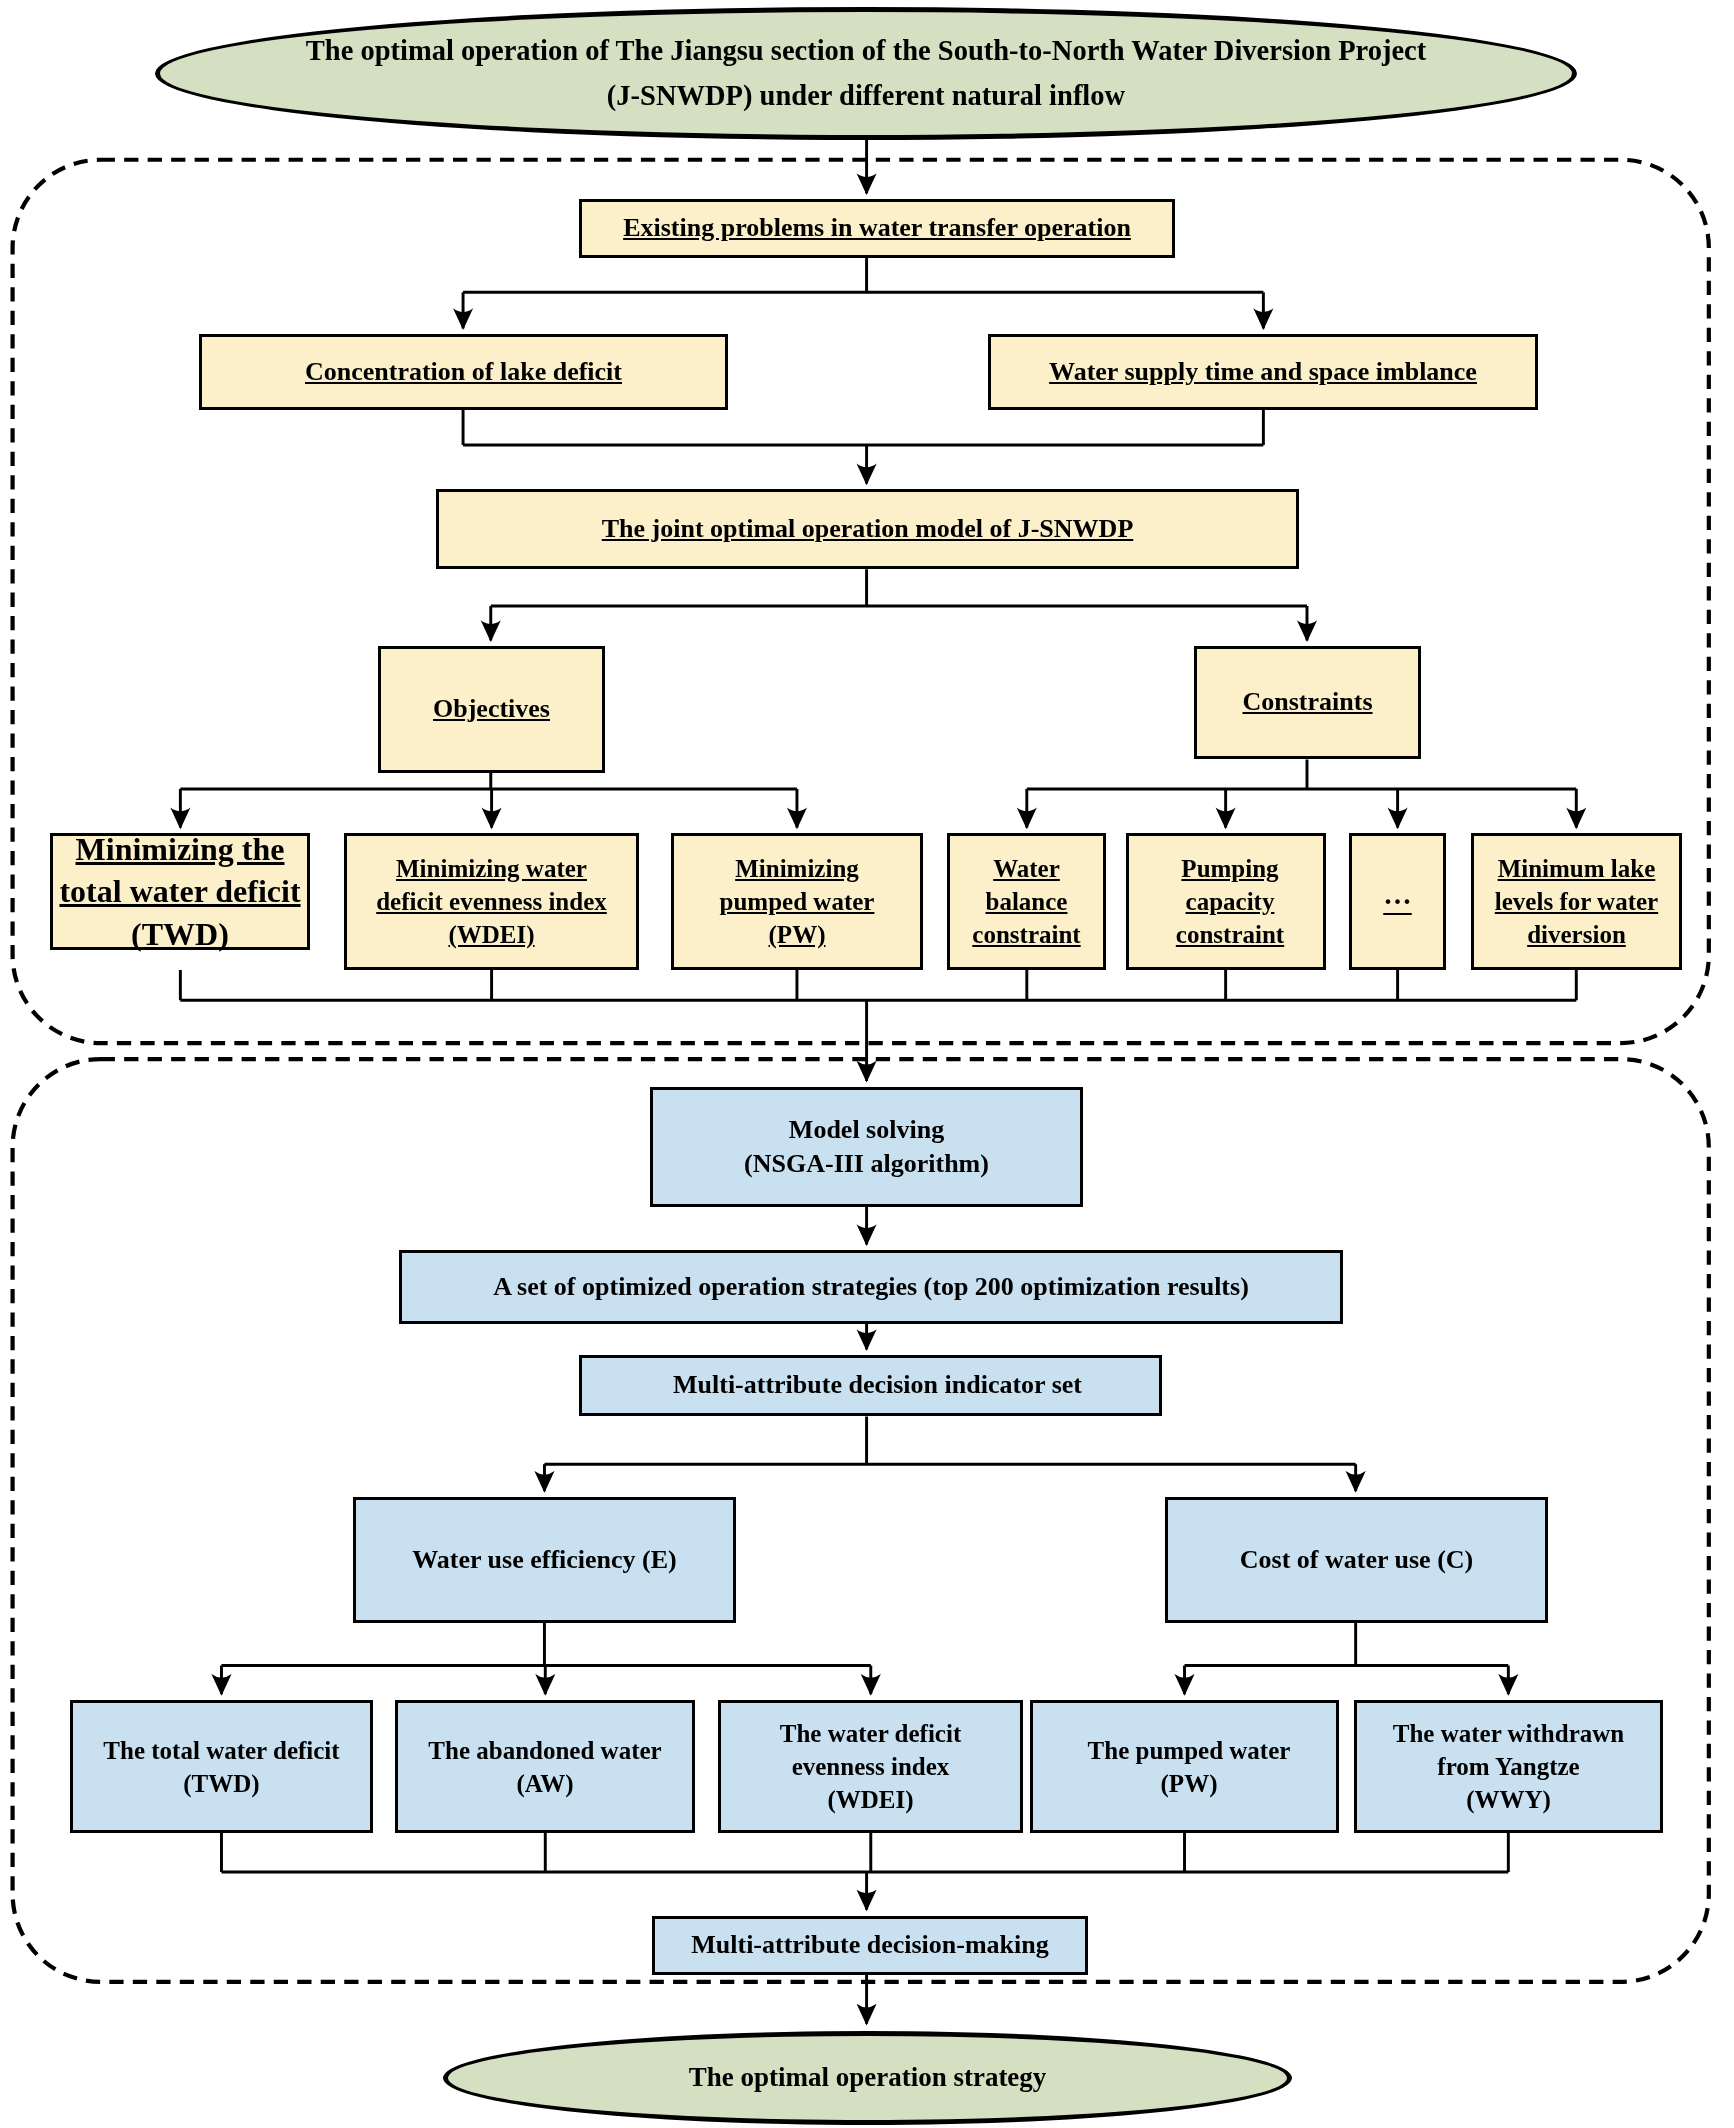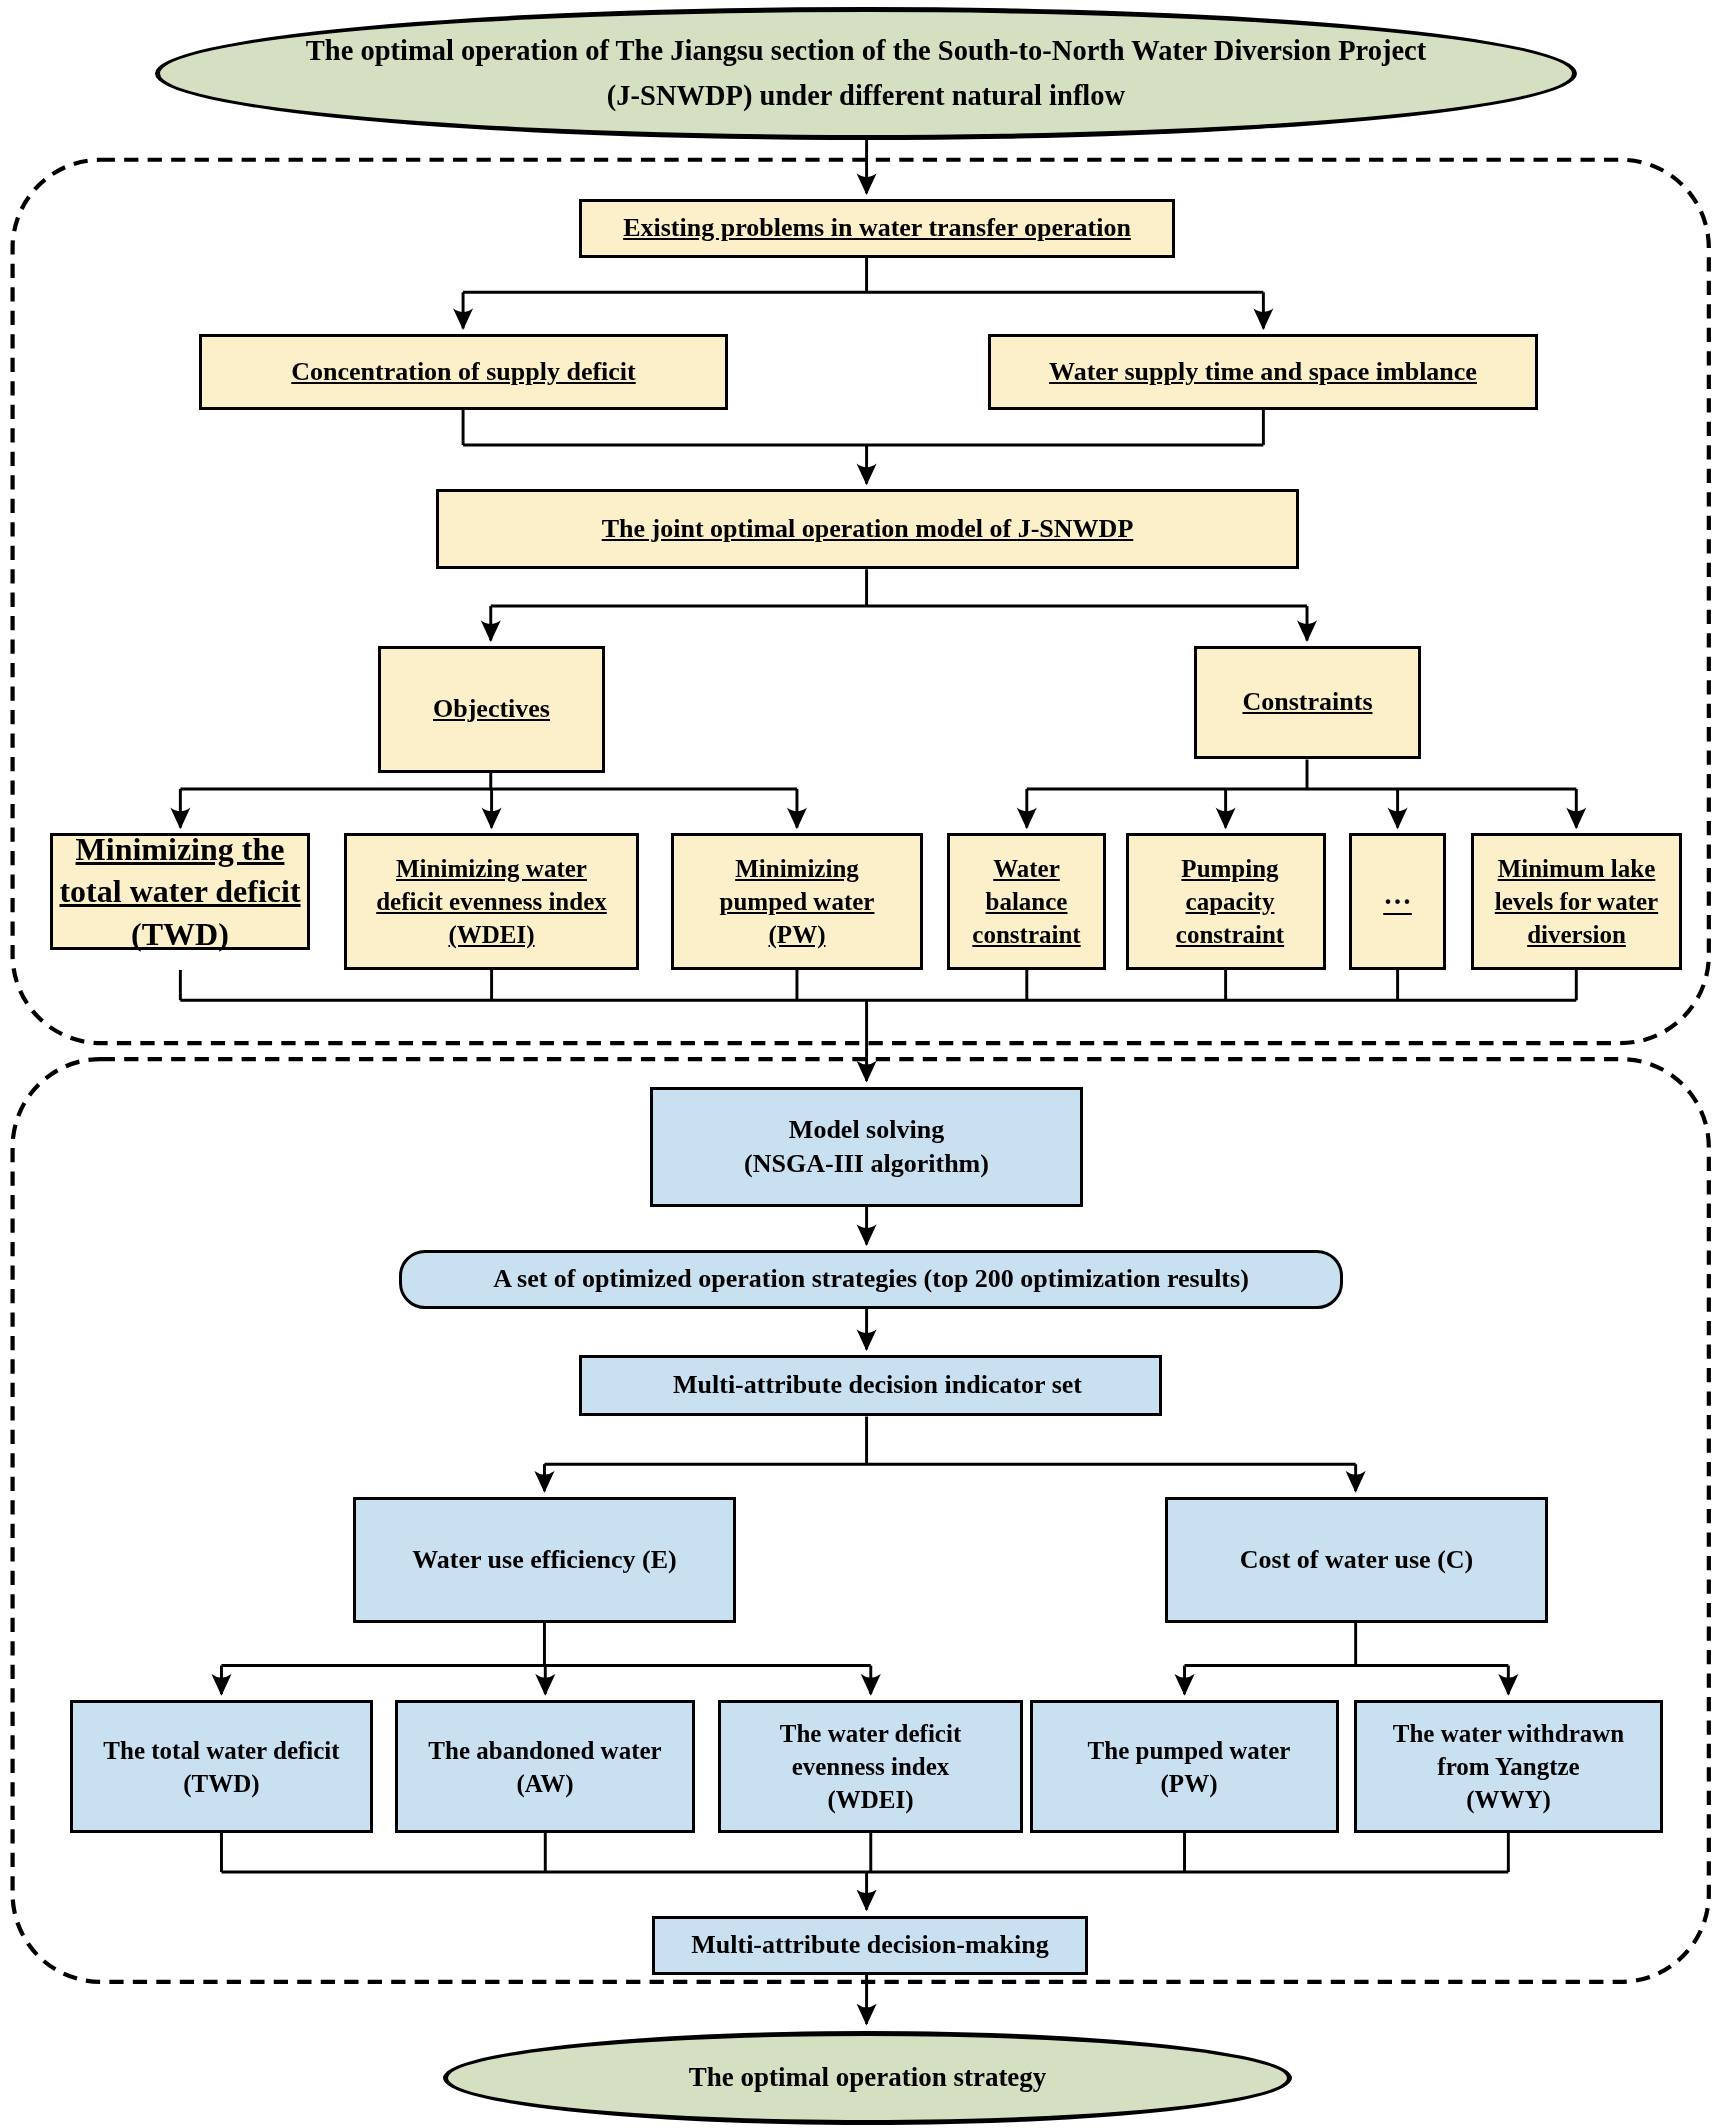--- a/index.html
+++ b/index.html
@@ -88,21 +88,21 @@
       <path d="M1033 2231 V2276"></path>
       <path d="M1033 2353 V2412"></path>
     </g>
   </svg>
 
   <div class="node terminal" style="left:155px;top:6.7px;width:1422px;height:133px;font-size:28.5px;">The optimal operation of The Jiangsu section of the South-to-North Water Diversion Project
 (J-SNWDP) under different natural inflow</div>
 
   <div class="node process" style="left:579px;top:199px;width:596px;height:59px;font-size:26px;">Existing problems in water transfer operation</div>
 
-  <div class="node process" style="left:199px;top:334px;width:529px;height:76px;font-size:26px;">Concentration of supply deficit</div>
+  <div class="node process" style="left:199px;top:334px;width:529px;height:76px;font-size:26px;">Concentration of lake deficit</div>
 
   <div class="node process" style="left:988px;top:334px;width:550px;height:76px;font-size:26px;">Water supply time and space imblance</div>
 
   <div class="node process" style="left:436px;top:489px;width:863px;height:80px;font-size:26px;">The joint optimal operation model of  J-SNWDP</div>
 
   <div class="node process" style="left:378px;top:646px;width:227px;height:127px;font-size:26px;">Objectives</div>
 
   <div class="node process" style="left:1194px;top:646px;width:227px;height:113px;font-size:26px;">Constraints</div>
 
   <div class="node process" style="left:50px;top:833px;width:260px;height:117px;font-size:32px;">Minimizing the
@@ -127,21 +127,21 @@
 
   <div class="node process" style="left:1349px;top:833px;width:97px;height:137px;font-size:28.5px;">···</div>
 
   <div class="node process" style="left:1471px;top:833px;width:211px;height:137px;font-size:25px;">Minimum lake
 levels for water
 diversion</div>
 
   <div class="node decision" style="left:650px;top:1087px;width:433px;height:120px;font-size:26px;">Model solving
 (NSGA-III algorithm)</div>
 
-  <div class="node decision" style="left:399px;top:1250px;width:944px;height:59px;font-size:26px;border-radius:26px;">A set of optimized operation strategies (top 200 optimization results)</div>
+  <div class="node decision" style="left:399px;top:1250px;width:944px;height:74px;font-size:26px;">A set of optimized operation strategies (top 200 optimization results)</div>
 
   <div class="node decision" style="left:579px;top:1355px;width:583px;height:61px;font-size:26px;padding-left:14px;">Multi-attribute decision indicator set</div>
 
   <div class="node decision" style="left:353px;top:1497px;width:383px;height:126px;font-size:26px;">Water use efficiency  (E)</div>
 
   <div class="node decision" style="left:1165px;top:1497px;width:383px;height:126px;font-size:26px;">Cost of water use  (C)</div>
 
   <div class="node decision" style="left:70px;top:1700px;width:303px;height:133px;font-size:25px;">The total water deficit
 (TWD)</div>
 

